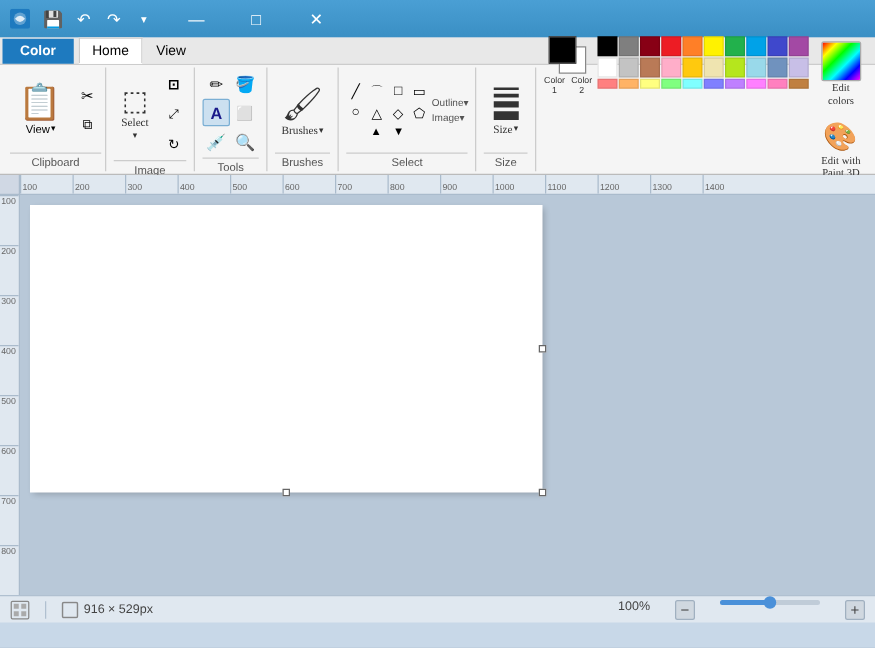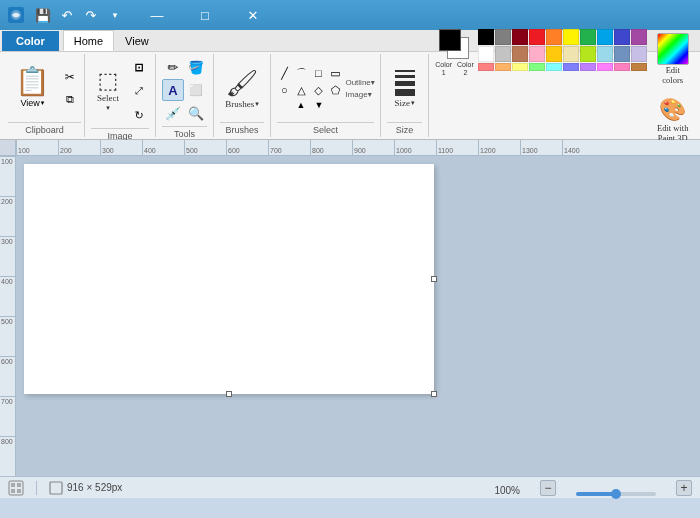--- a/index.html
+++ b/index.html
@@ -159,21 +159,21 @@
 
     
     .status-bar {
       height: 22px; background: #e0e8f0;
       border-top: 1px solid #b0c0d0;
       display: flex; align-items: center;
       padding: 0 8px; gap: 12px;
     }
     .status-item { display: flex; align-items: center; gap: 4px; color: #444; font-size: 10px; }
     .status-divider { width: 1px; height: 14px; background: #b0c0d0; }
-    .zoom-controls { display: flex; align-items: flex-end; gap: 20px; margin-left: auto; }
+    .zoom-controls { display: flex; align-items: flex-start; gap: 20px; margin-left: auto; }
     .zoom-btn { width: 16px; height: 16px; background: #d0d8e0; border: 1px solid #a0b0c0; border-radius: 2px; cursor: pointer; display:flex; align-items:center; justify-content:center; font-size: 12px; color: #444; }
     .zoom-slider-track { width: 80px; height: 4px; background: #c0ccd8; border-radius: 2px; position: relative; cursor: pointer; }
     .zoom-slider-fill { height: 4px; background: #4a90d9; border-radius: 2px; width: 50%; }
     .zoom-slider-thumb { width: 10px; height: 10px; background: #4a90d9; border-radius: 50%; position: absolute; top: -3px; left: calc(50% - 5px); cursor: pointer; }
 
     
     .rainbow-swatch {
       width: 32px; height: 32px;
       background: linear-gradient(to bottom right, red, yellow, lime, cyan, blue, magenta);
       border: 1px solid #aaa; cursor: pointer; border-radius: 2px;

